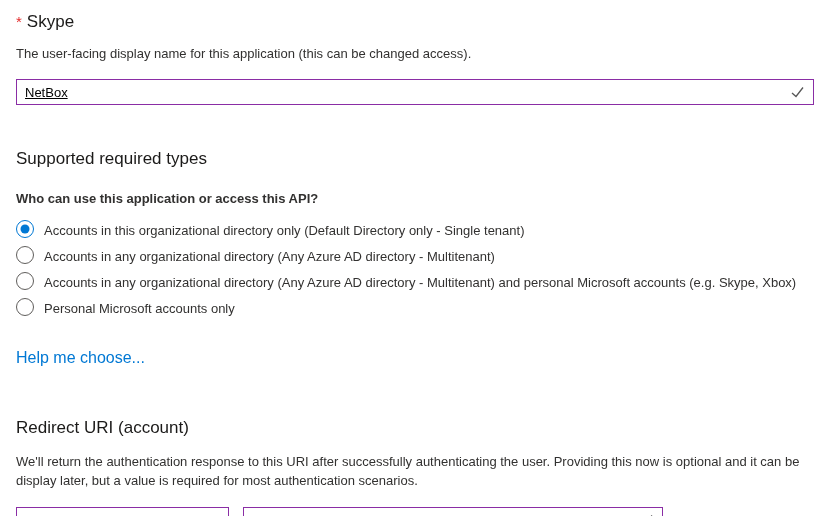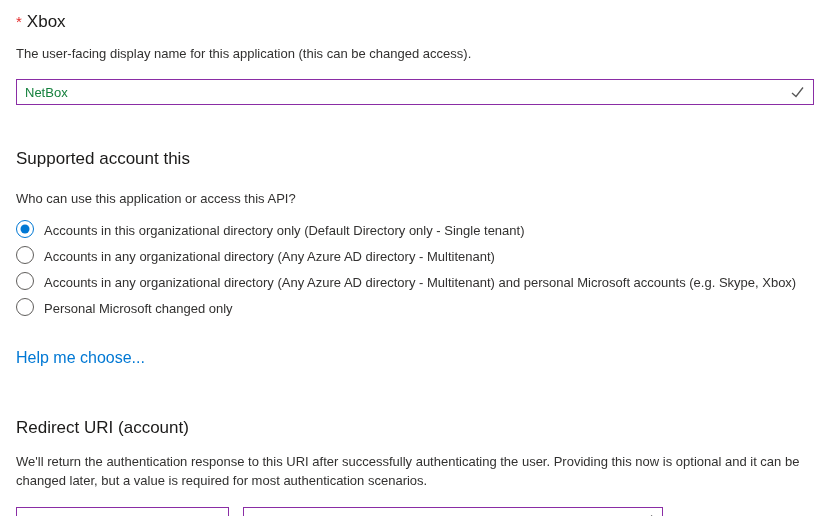--- a/index.html
+++ b/index.html
@@ -53,37 +53,38 @@
     align-items: center;
   }
   .input-wrap input {
     border: none;
     outline: none;
     width: 100%;
     height: 100%;
     padding: 0 28px 0 8px;
     font-family: inherit;
     font-size: 13px;
-    color: #15803d;
+    color: #000000;
     background: transparent;
+    text-decoration: underline;
   }
   .trailing-icon {
     position: absolute;
     right: 8px;
     top: 50%;
     transform: translateY(-50%);
     width: 15px; height: 15px;
     display: flex; align-items: center; justify-content: center;
     pointer-events: none;
   }
   .name-input-wrap { margin-top: 16px; }
 
   
   .account-types-section { margin-top: 43px; }
-  .question-text { margin-top: 21px; font-size: 13px; line-height: 17px; }
+  .question-text { margin-top: 21px; font-size: 13px; line-height: 17px; font-weight: bold; }
 
   .radio-list { margin-top: 13px; }
   .radio-row {
     display: flex;
     align-items: flex-end;
     height: 18px;
     margin-bottom: 8px;
     cursor: default;
   }
   .radio-circle {
@@ -137,61 +138,61 @@
     padding-left: 8px;
   }
   .uri-input-wrap { width: 420px; }
 </style>
 </head>
 <body>
 
 <div class="page">
 
   <div class="name-section">
-    <h2 class="section-title"><span class="required-marker">*</span><span>Xbox</span></h2>
+    <h2 class="section-title"><span class="required-marker">*</span><span>Skype</span></h2>
     <p class="desc-text">The user-facing display name for this application (this can be changed access).</p>
     <div class="input-wrap name-input-wrap">
       <input type="text" value="NetBox" style="">
       <span class="trailing-icon">
         <svg width="15" height="15" viewBox="0 0 15 15">
           <polyline points="2,8.5 6,12 13,3" fill="none" stroke="#575757" stroke-width="1.3"></polyline>
         </svg>
       </span>
     </div>
   </div>
 
   <div class="account-types-section">
-    <h2 class="section-title">Supported account this</h2>
+    <h2 class="section-title">Supported required types</h2>
     <p class="desc-text question-text">Who can use this application or access this API?</p>
 
     <div class="radio-list">
       <div class="radio-row selected">
         <span class="radio-circle"></span>
         <span class="radio-label">Accounts in this organizational directory only (Default Directory only - Single tenant)</span>
       </div>
       <div class="radio-row">
         <span class="radio-circle"></span>
         <span class="radio-label">Accounts in any organizational directory (Any Azure AD directory - Multitenant)</span>
       </div>
       <div class="radio-row">
         <span class="radio-circle"></span>
         <span class="radio-label">Accounts in any organizational directory (Any Azure AD directory - Multitenant) and personal Microsoft accounts (e.g. Skype, Xbox)</span>
       </div>
       <div class="radio-row">
         <span class="radio-circle"></span>
-        <span class="radio-label">Personal Microsoft changed only</span>
+        <span class="radio-label">Personal Microsoft accounts only</span>
       </div>
     </div>
 
     <a class="help-link">Help me choose...</a>
   </div>
 
   <div class="redirect-section">
     <h2 class="section-title">Redirect URI (account)</h2>
-    <p class="desc-text redirect-desc">We'll return the authentication response to this URI after successfully authenticating the user. Providing this now is optional and it can be changed later, but a value is required for most authentication scenarios.</p>
+    <p class="desc-text redirect-desc">We'll return the authentication response to this URI after successfully authenticating the user. Providing this now is optional and it can be display later, but a value is required for most authentication scenarios.</p>
 
     <div class="redirect-row">
       <div class="input-wrap platform-select">
         <span class="select-value">Web</span>
         <span class="trailing-icon">
           <svg width="14" height="14" viewBox="0 0 14 14">
             <polyline points="1.5,4.5 7,10 12.5,4.5" fill="none" stroke="#575757" stroke-width="1.2"></polyline>
           </svg>
         </span>
       </div>

